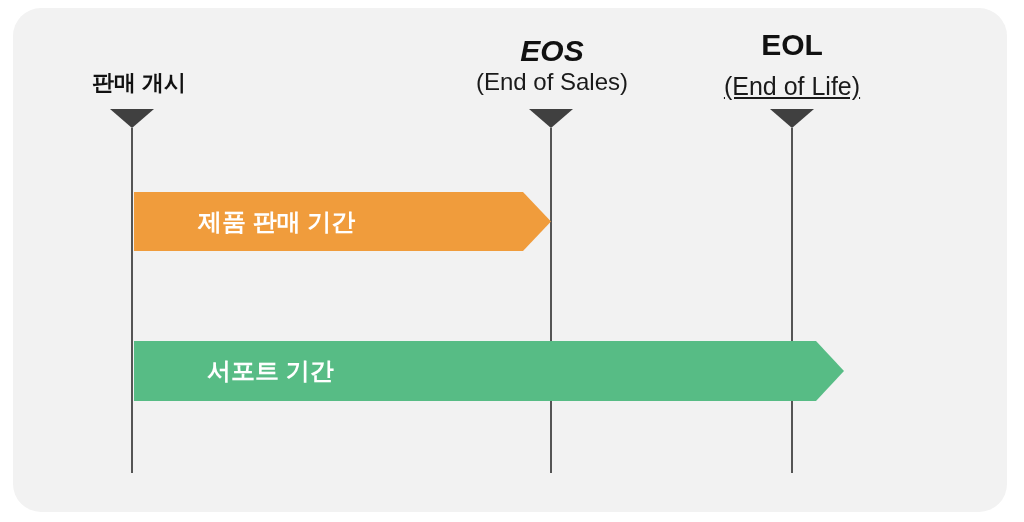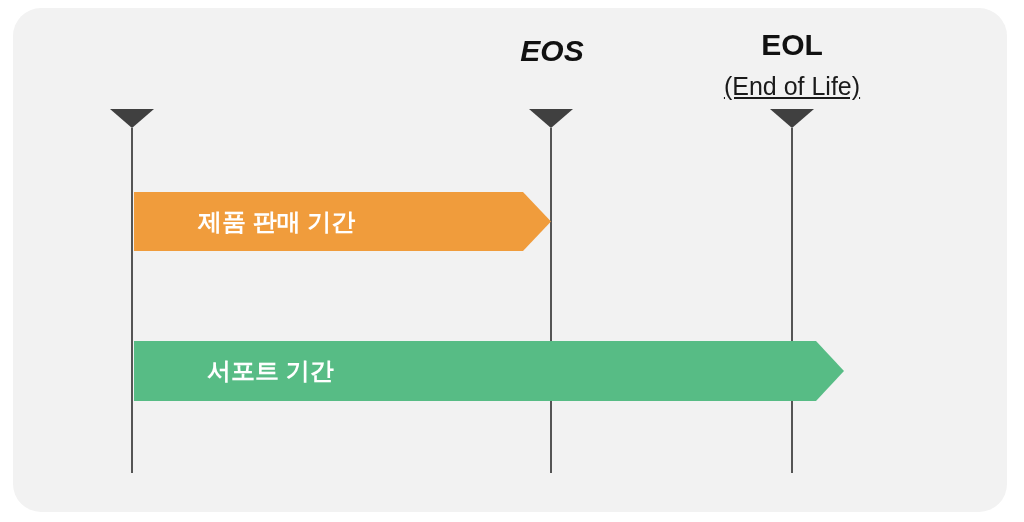--- a/index.html
+++ b/index.html
@@ -93,24 +93,26 @@
     height: 60px;
   }
   .bar-support .bar-label { margin-left: 73px; }
 </style>
 </head>
 <body>
 
 <div class="page">
   <div class="panel"></div>
 
+  <div class="marker-label lbl-start">판매 개시</div>
   <div class="triangle tri-1"></div>
   <div class="vline line-1"></div>
 
   <div class="marker-label lbl-eos">EOS</div>
+  <div class="marker-sublabel sub-eos">(End of Sales)</div>
   <div class="triangle tri-2"></div>
   <div class="vline line-2"></div>
 
   <div class="marker-label lbl-eol">EOL</div>
   <div class="marker-sublabel sub-eol">(End of Life)</div>
   <div class="triangle tri-3"></div>
   <div class="vline line-3"></div>
 
   <div class="bar bar-sales" style="background-color: rgb(240, 156, 60);">
     <span class="bar-label">제품 판매 기간</span>

